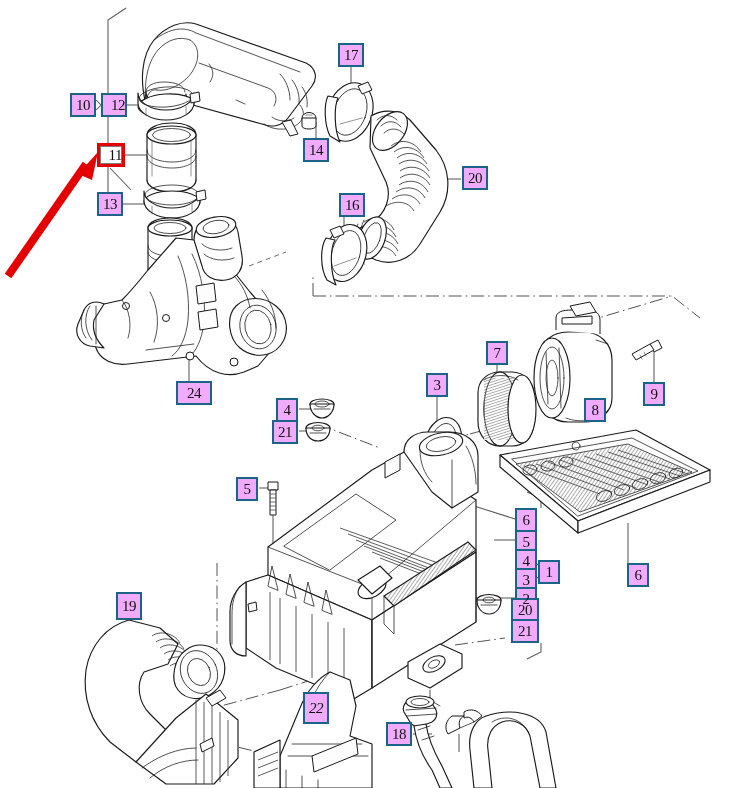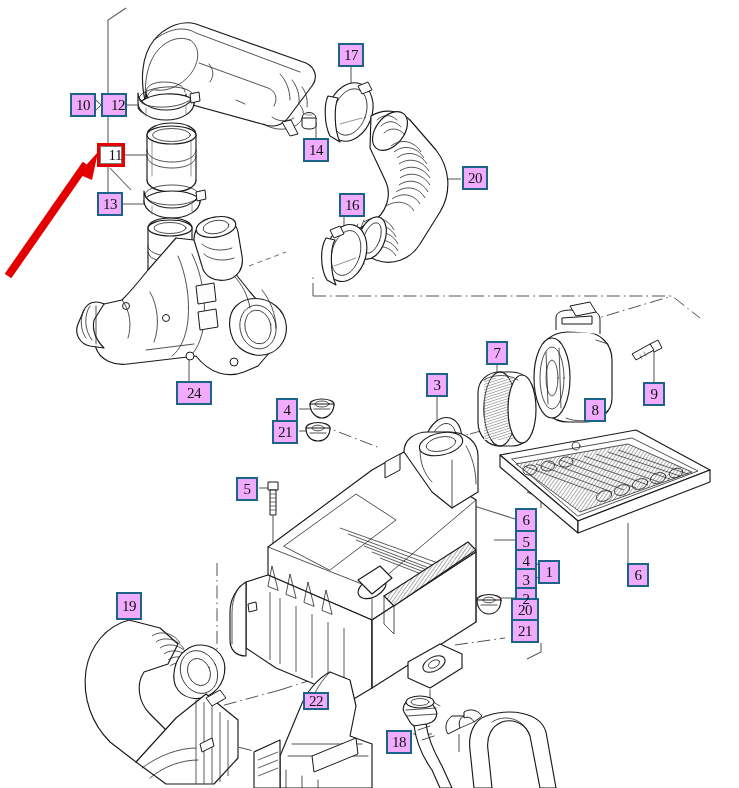--- a/index.html
+++ b/index.html
@@ -563,21 +563,21 @@
       </div>
       <div class="callout" style="left: 511px; top: 619px; width: 28px; height: 24px;">
         <span>21</span>
       </div>
       <div class="callout" style="left: 627px; top: 563px; width: 22px; height: 24px;">
         <span>6</span>
       </div>
       <div class="callout" style="left: 116px; top: 592px; width: 26px; height: 28px;">
         <span>19</span>
       </div>
-      <div class="callout" style="left: 303px; top: 692px; width: 26px; height: 18px;">
+      <div class="callout" style="left: 303px; top: 692px; width: 26px; height: 32px; font-style: italic;">
         <span>22</span>
       </div>
-      <div class="callout" style="left: 386px; top: 722px; width: 26px; height: 24px; margin-top: 8px;">
+      <div class="callout" style="left: 386px; top: 722px; width: 26px; height: 24px;">
         <span>18</span>
       </div>
     </div>
 
 </div>
 
 </body></html>

